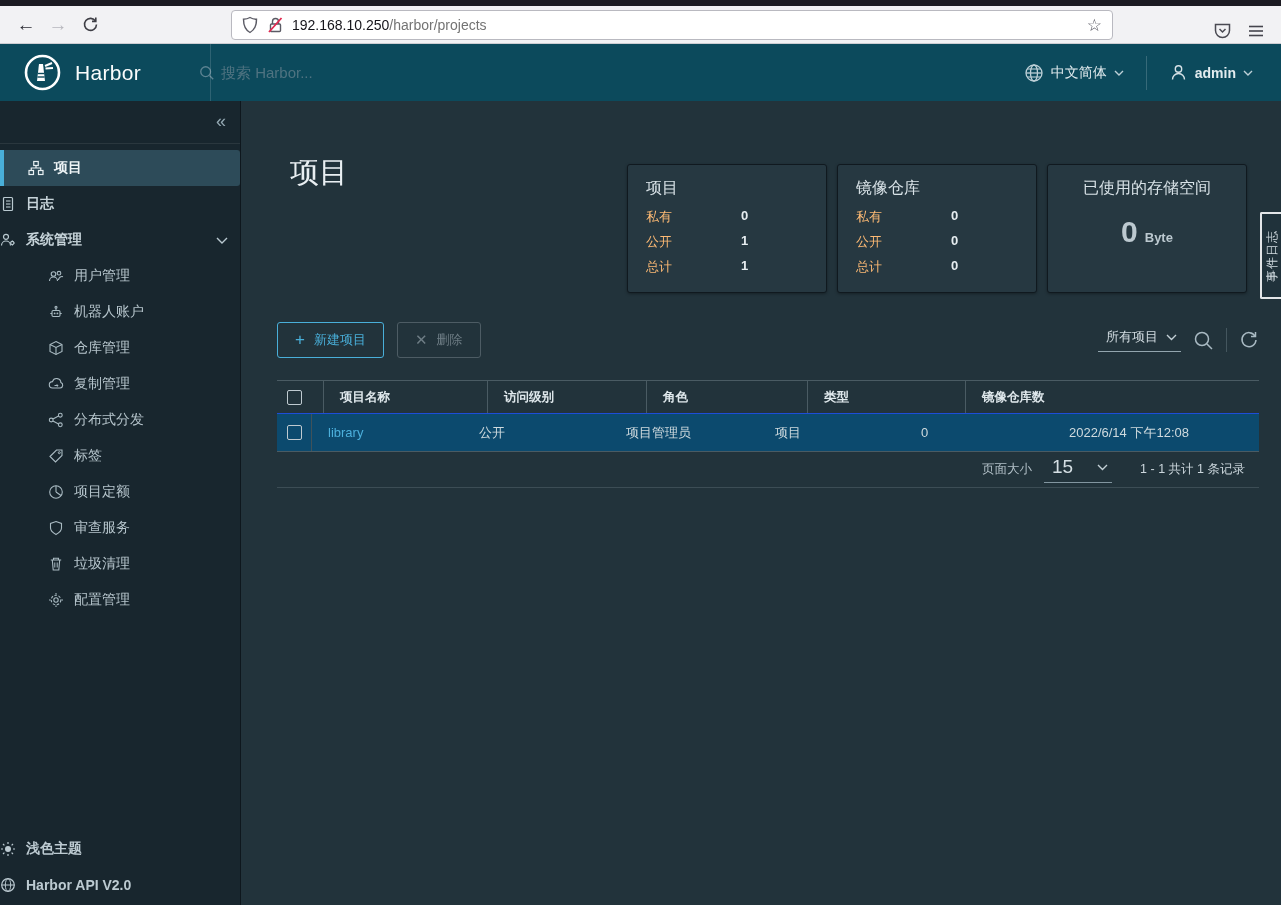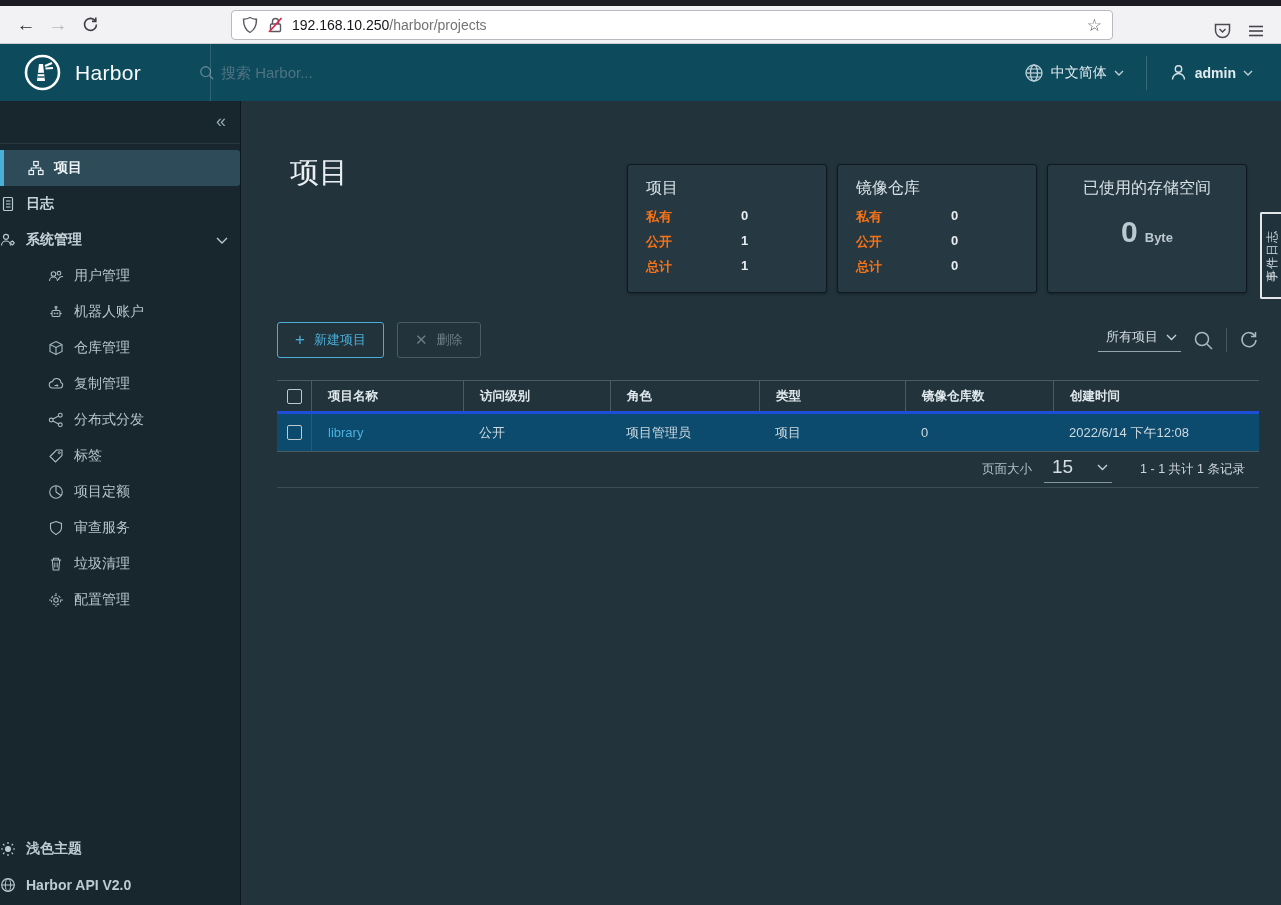--- a/index.html
+++ b/index.html
@@ -80,21 +80,21 @@
   .main { position:absolute; left:241px; top:101px; right:0; bottom:0; }
   .page-title { position:absolute; left:49px; top:52px; font-size:29px; font-weight:400; color:#e9eff2; }
 
   .cards { position:absolute; top:63px; right:34px; display:flex; gap:10px; }
   .card {
     width:200px; height:129px; background:#263841; border:1px solid #10191f;
     border-radius:3px; box-shadow:0 1px 3px rgba(0,0,0,.35); padding:13px 18px; color:#d8e2e7;
   }
   .card-title { font-size:16px; font-weight:500; margin-bottom:9px; }
   .stat-row { display:flex; font-size:13px; margin-top:7px; }
-  .stat-label { width:95px; color:#f97316;font-weight:bold; }
+  .stat-label { width:95px; color:#fdba74; }
   .stat-value { font-weight:700; color:#e6edf0; }
   .card.storage { text-align:center; }
   .storage-val { margin-top:16px; display:flex; align-items:baseline; justify-content:center; gap:7px; }
   .storage-num { font-size:30px; font-weight:700; color:#bcc9d0; }
   .storage-unit { font-size:13px; font-weight:700; color:#bcc9d0; }
 
   
   .actions { position:absolute; left:36px; right:22px; top:221px; height:36px; display:flex; align-items:center; }
   .btn {
     height:36px; display:inline-flex; align-items:center; gap:9px; padding:0 17px;
@@ -107,21 +107,21 @@
   .btn-disabled .x { font-size:15px; }
   .filter-zone { margin-left:auto; display:flex; align-items:center; }
   .filter-select { display:flex; align-items:center; gap:8px; padding:0 4px 5px 8px;
     border-bottom:1px solid #93a5ae; color:#d3dde2; font-size:13px; cursor:pointer; }
   .tool-icon { margin-left:12px; cursor:pointer; }
   .v-div { width:1px; height:24px; background:#44565e; margin-left:12px; }
 
   
   .dg { position:absolute; left:36px; right:22px; top:279px; border-top:1px solid #4a5b63; }
   .dg-row { display:grid; grid-template-columns:34px 152px 147px 149px 146px 148px auto; align-items:center; }
-  .dg-head { height:33px; border-bottom:3px solid #1d4ed8; }
+  .dg-head { height:33px; border-bottom:1px solid #1d4ed8;gap:12px; }
   .dg-head .cell { font-size:12.5px; font-weight:700; color:#dfe8ec; padding-left:16px;
     height:100%; display:flex; align-items:center; }
   .dg-head .cell.sep { border-left:1px solid #4a5b63; }
   .dg-data { height:38px; background:#0c4a6e; border-bottom:1px solid #4a5b63; }
   .dg-data .cell { font-size:13px; color:#cfdade; padding-left:16px; height:100%; display:flex; align-items:center; }
   .dg-data .cell.name-cell { border-left:1px solid #40525a; }
   .cell.check { justify-content:center; padding-left:0; }
   .cbox { width:15px; height:15px; border:1px solid #bfcad0; border-radius:2px; background:transparent; cursor:pointer; }
   .proj-link { color:#4cb0dc; text-decoration:none; cursor:pointer; }
   .dg-foot { height:36px; border-bottom:1px solid #3c4d55; display:flex; align-items:center;
@@ -455,21 +455,20 @@
   <div class="dg">
     <div class="dg-row dg-head">
       <div class="cell check">
         <span class="cbox"></span>
       </div>
       <div class="cell sep">项目名称</div>
       <div class="cell sep">访问级别</div>
       <div class="cell sep">角色</div>
       <div class="cell sep">类型</div>
       <div class="cell sep">镜像仓库数</div>
-      <div class="cell sep">创建时间</div>
     </div>
     <div class="dg-row dg-data">
       <div class="cell check">
         <span class="cbox"></span>
       </div>
       <div class="cell name-cell">
         <a class="proj-link">library</a>
       </div>
       <div class="cell">公开</div>
       <div class="cell">项目管理员</div>

